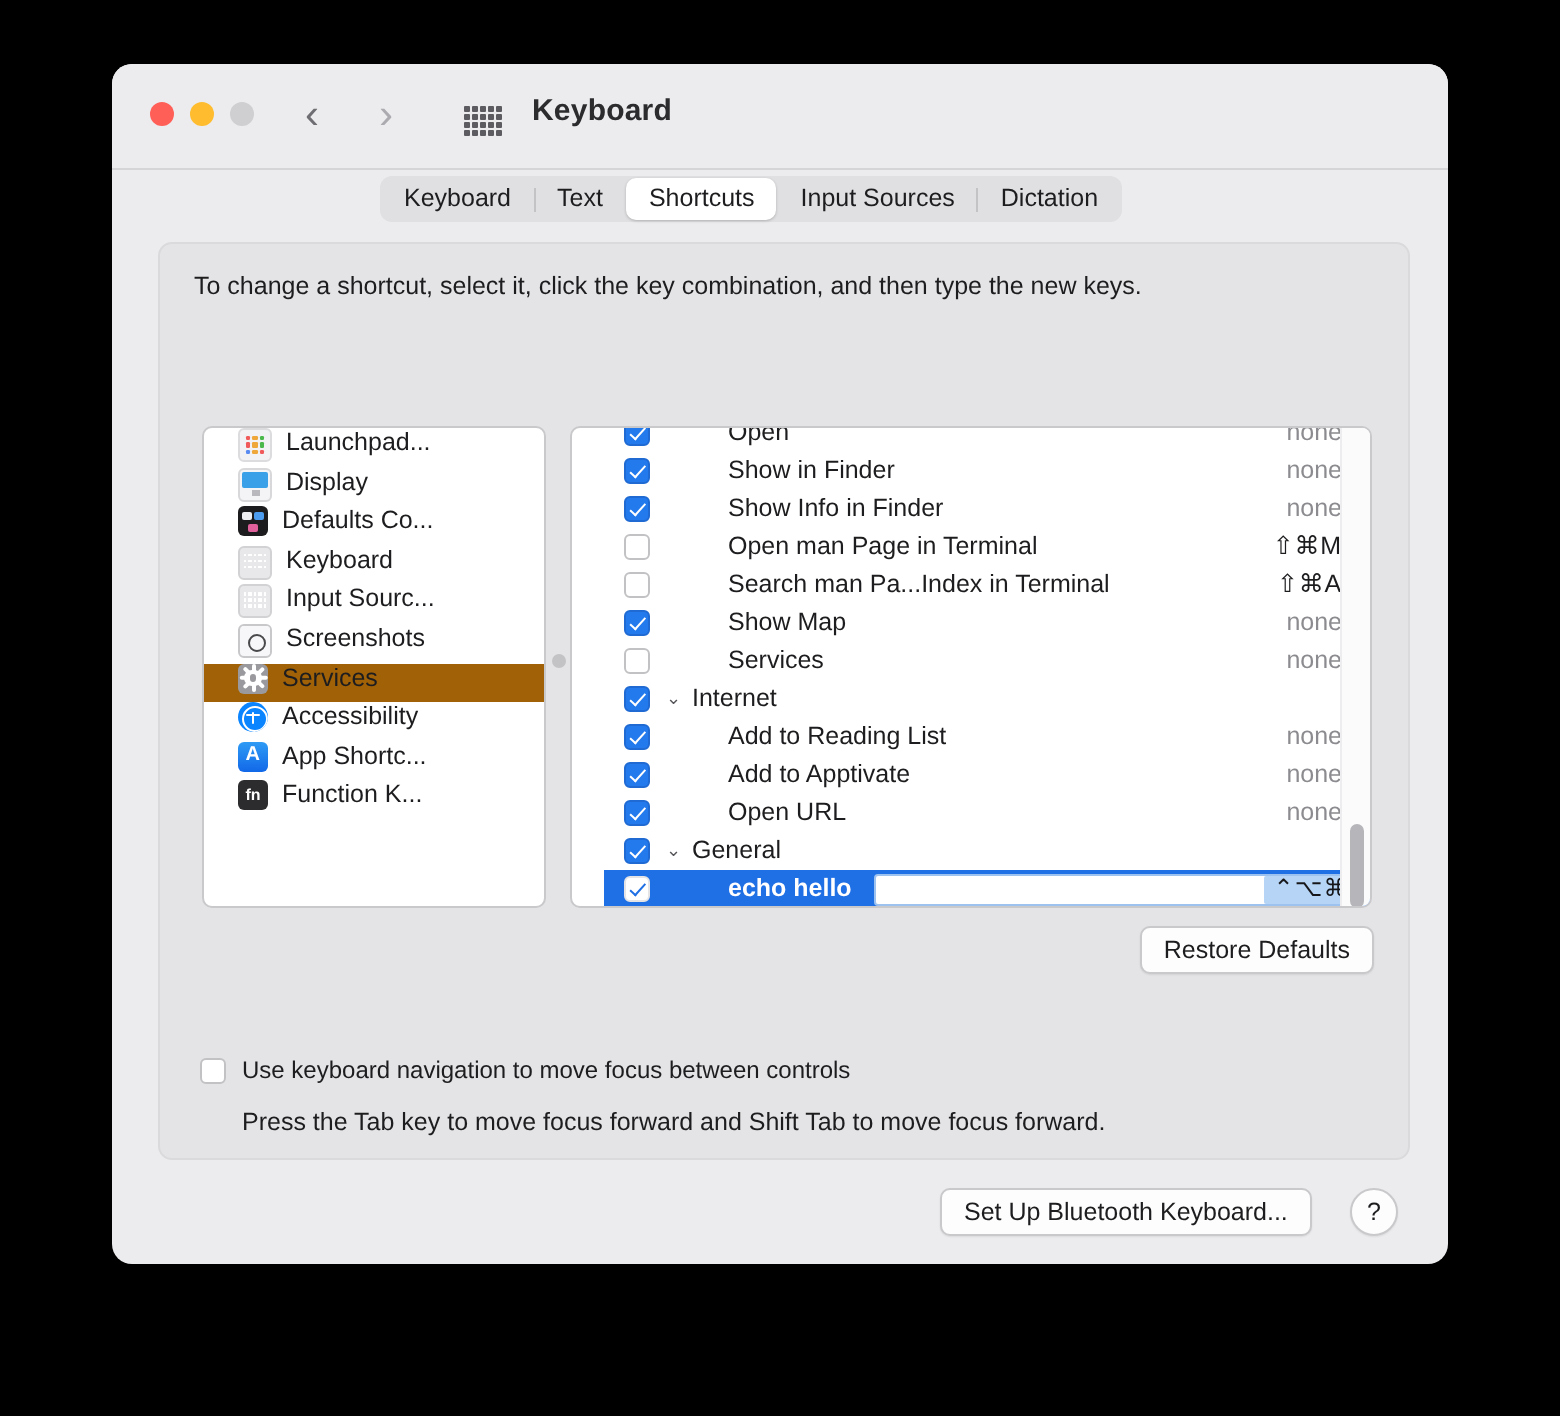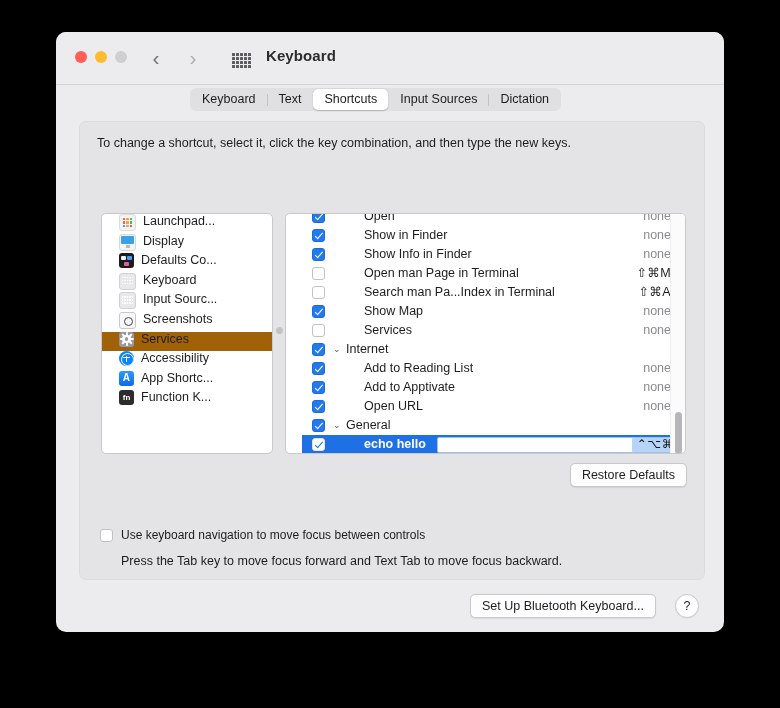--- a/index.html
+++ b/index.html
@@ -732,19 +732,19 @@
         <div id="sc-thumb"></div>
       </div>
     </div>
 
     <div id="restore-defaults">Restore Defaults</div>
 
     <div id="kbnav-row">
       <div id="kbnav-box"></div>
       <div id="kbnav-label">Use keyboard navigation to move focus between controls</div>
     </div>
-    <div id="kbnav-hint">Press the Tab key to move focus forward and Text Tab to move focus backward.</div>
+    <div id="kbnav-hint">Press the Tab key to move focus forward and Shift Tab to move focus forward.</div>
   </div>
 
   <div id="btn-bluetooth">Set Up Bluetooth Keyboard...</div>
   <div id="btn-help">?</div>
 
 </div>
 
 </body></html>

